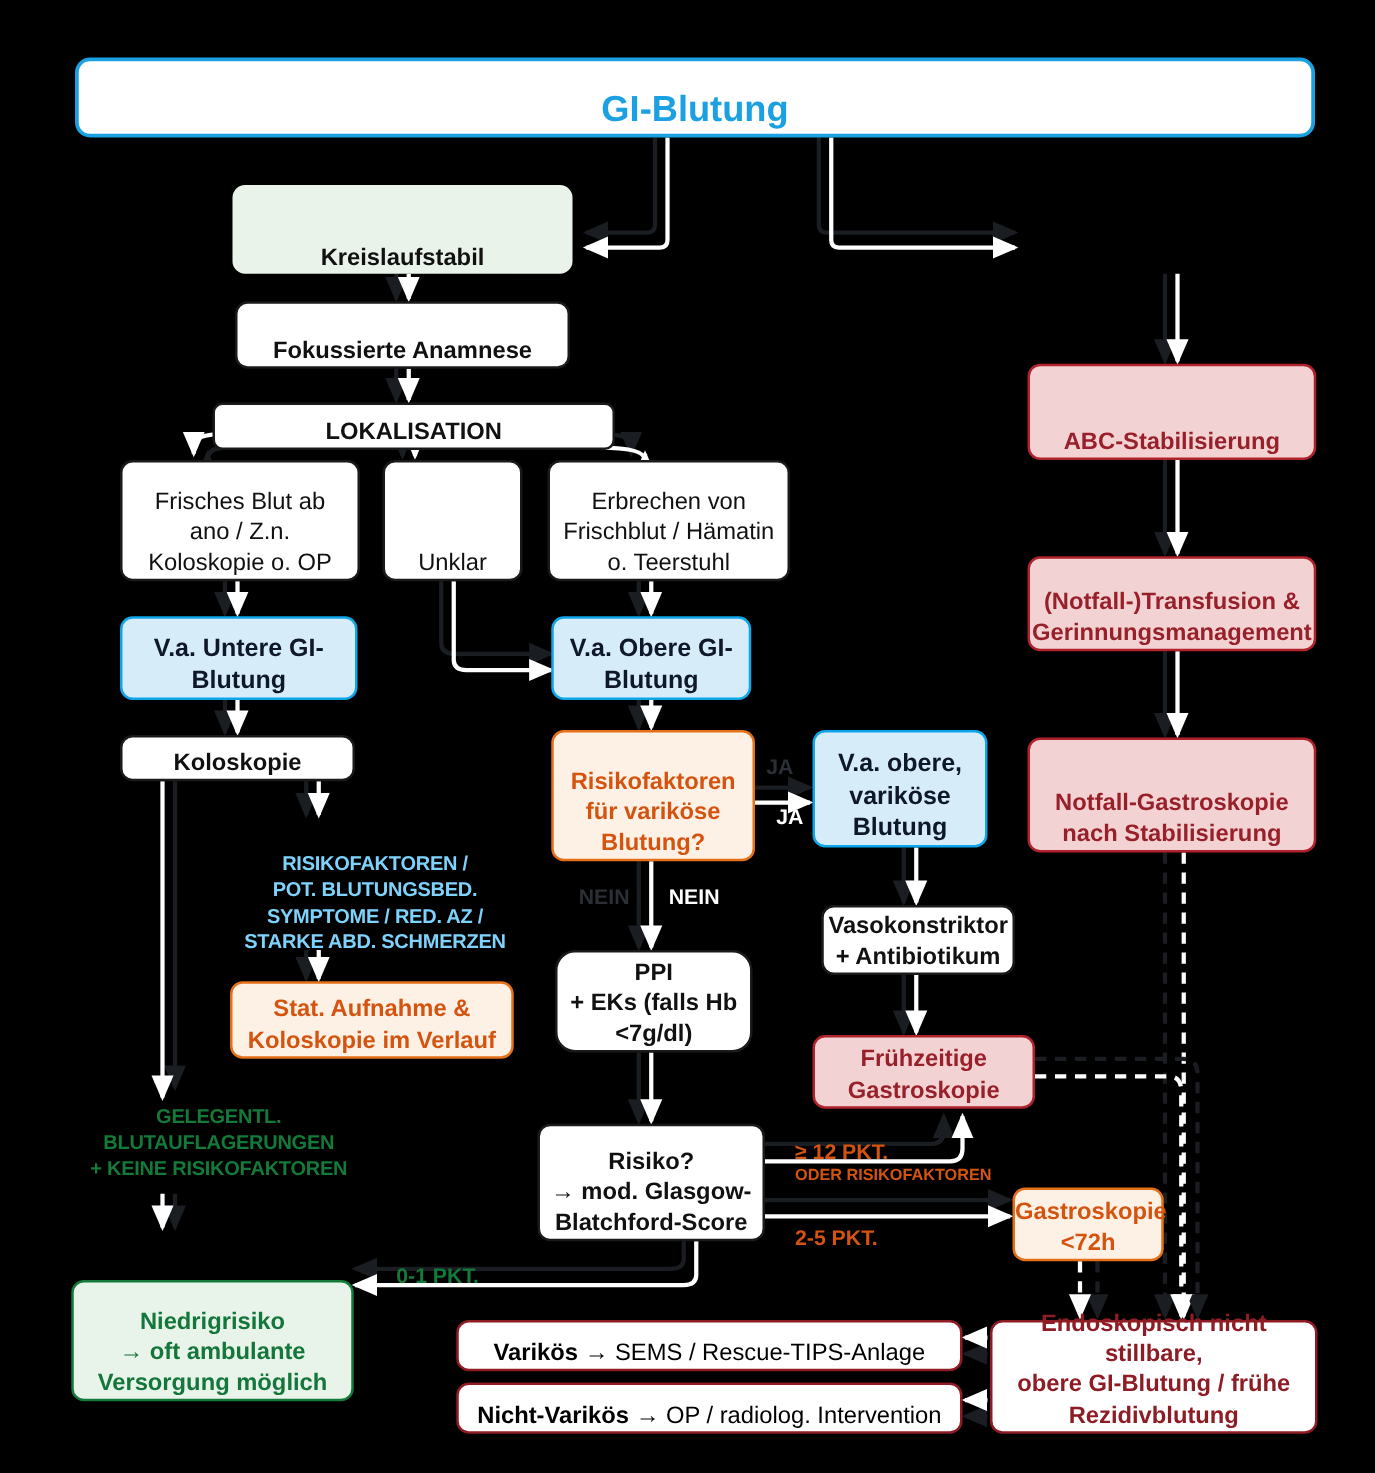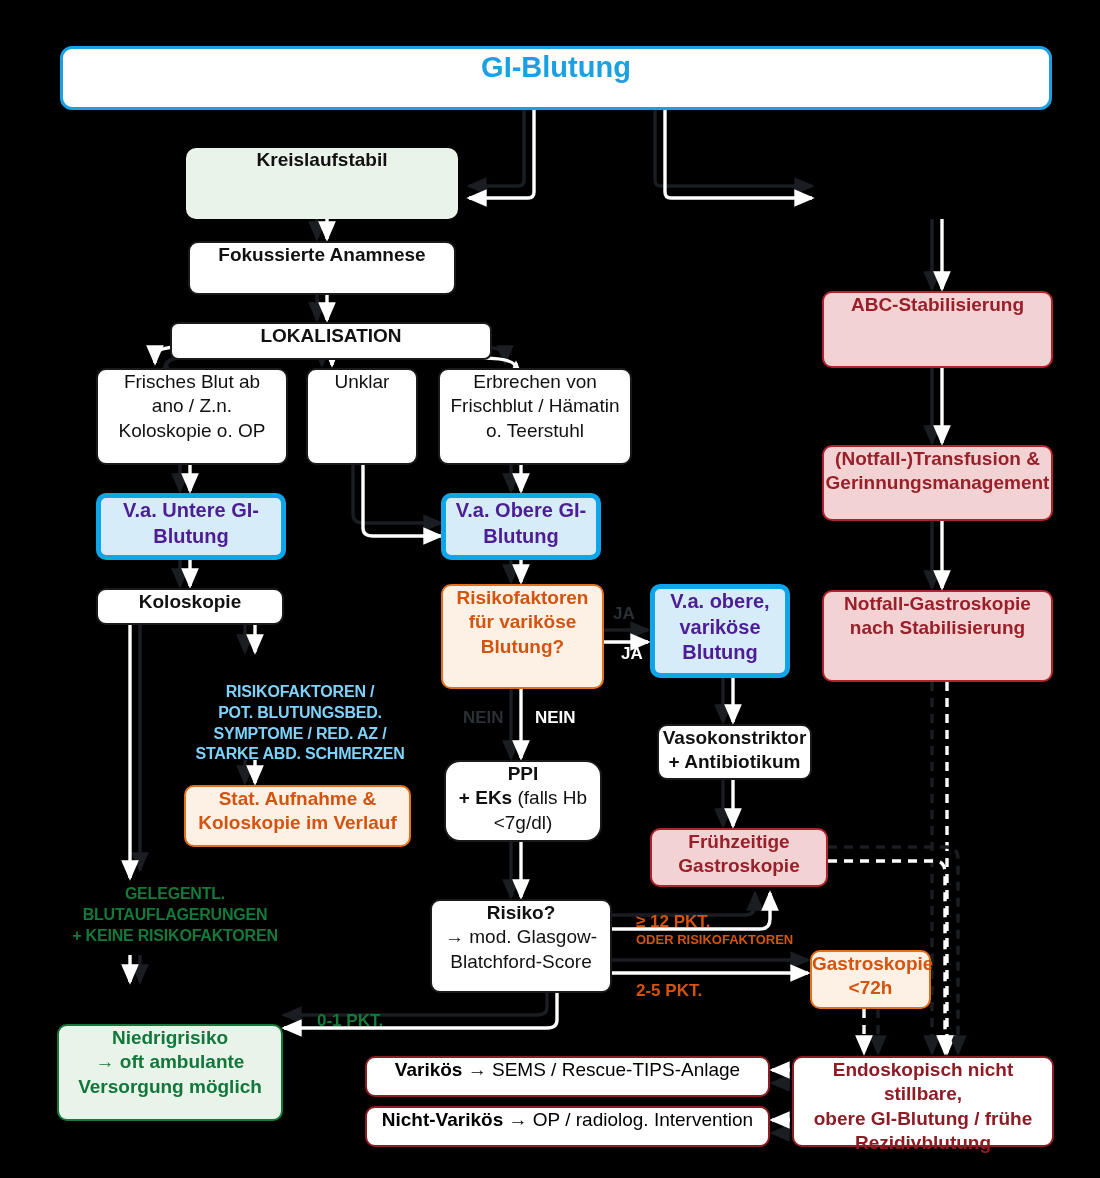--- a/index.html
+++ b/index.html
@@ -1,53 +1,53 @@
 <!DOCTYPE html>
 <html><head>
 <meta charset="utf-8">
 <style>
   html,body{margin:0;padding:0;background:#000;}
   body{width:1100px;height:1178px;position:relative;overflow:hidden;
        font-family:"Liberation Sans","DejaVu Sans",sans-serif;}
   #stage{position:absolute;left:0;top:0;width:1100px;height:1178px;background:#000;}
   svg#wires{position:absolute;left:0;top:0;width:1100px;height:1178px;}
 
-  .node{position:absolute;box-sizing:border-box;display:flex;align-items:flex-start;
+  .node{position:absolute;box-sizing:border-box;display:flex;align-items:flex-end;
         justify-content:center;text-align:center;border-radius:10px;
         line-height:1.28;z-index:5;}
   .node .txt{display:block;width:100%;padding:0 8px;}
 
   
   .n-title{background:#ffffff;border:3px solid #1ba1e2;border-radius:12px;
            color:#1ba1e2;font-weight:bold;font-size:29px;}
   .n-green-soft{background:#eaf3ea;border:none;color:#111;font-weight:bold;font-size:19px;}
   .n-white{background:#ffffff;border:2px solid #1a1a1a;color:#111;font-size:19px;}
   .n-white-b{background:#ffffff;border:2px solid #1a1a1a;color:#111;font-weight:bold;font-size:19px;}
-  .n-blue{background:#d6ecf8;border:5px solid #0ea5e9;color:#4c1d95;font-weight:bold;font-size:20px;}
+  .n-blue{background:#d6ecf8;border:2px solid #0ea5e9;color:#0f172a;font-weight:bold;font-size:20px;}
   .n-orange{background:#fdf0e4;border:2px solid #e4701a;color:#d4540f;font-weight:bold;font-size:19px;}
   .n-red{background:#f3d2d3;border:2px solid #b0222c;color:#98202a;font-weight:bold;font-size:19px;}
   .n-red-noborder{background:#f3d2d3;border:none;color:#98202a;font-weight:bold;font-size:19px;}
   .n-green{background:#e8f3e9;border:2px solid #137a3a;color:#13763a;font-weight:bold;font-size:19px;}
   .n-redline{background:#ffffff;border:2px solid #8e1c24;color:#000000;font-size:19px;}
   .n-redline b{font-weight:bold;}
   .n-redbold{background:#ffffff;border:2px solid #8e1c24;color:#8e1c24;font-weight:bold;font-size:19px;}
 
   
   .anno{position:absolute;z-index:6;text-align:center;font-weight:bold;line-height:1.30;}
   .a-orange{color:#7dd3fc;margin-top:26px;}
   .a-green{color:#137a3a;}
 
   
   .edgelbl{position:absolute;z-index:7;font-weight:bold;white-space:nowrap;}
   .el-dark{color:#2b2f36;}
   .el-light{color:#ffffff;}
   .el-orange{color:#d4540f;}
   .el-green{color:#137a3a;}
 
-  .reg{font-weight:normal;margin-top:40px;}
+  .reg{font-weight:bold;margin-top:40px;}
   .bld{font-weight:bold;}
 </style>
 </head>
 <body>
 
 <div id="stage">
 
   <svg id="wires" viewBox="0 0 1100 1178" xmlns="http://www.w3.org/2000/svg">
     <defs>
       <marker id="ad" markerWidth="7" markerHeight="7" refX="5.2" refY="3" orient="auto" markerUnits="strokeWidth">

